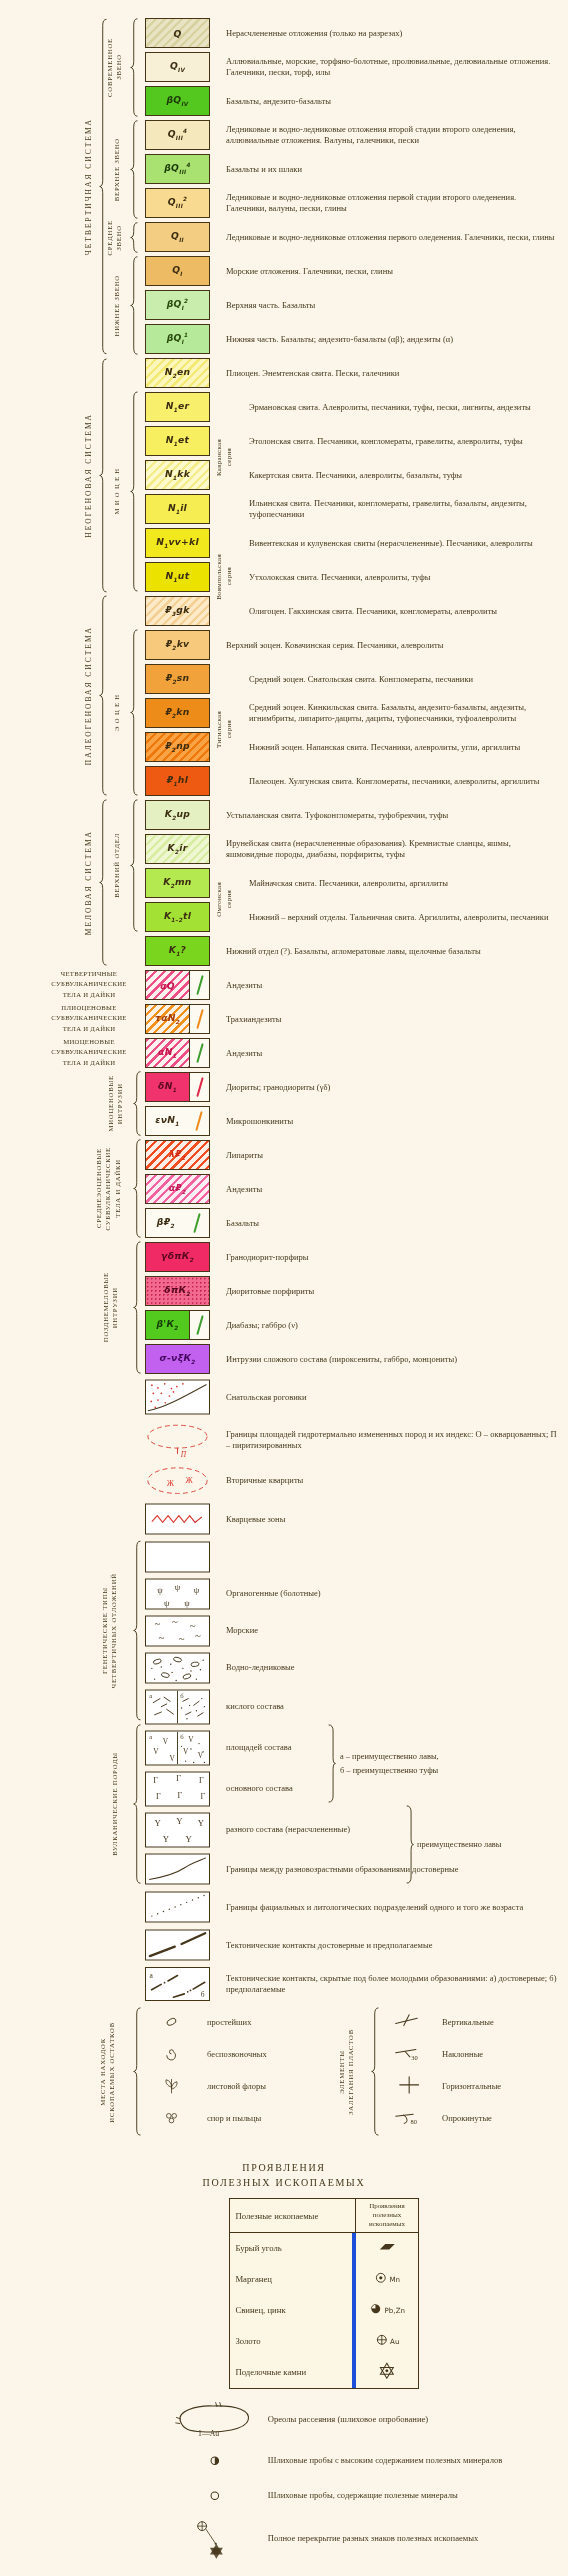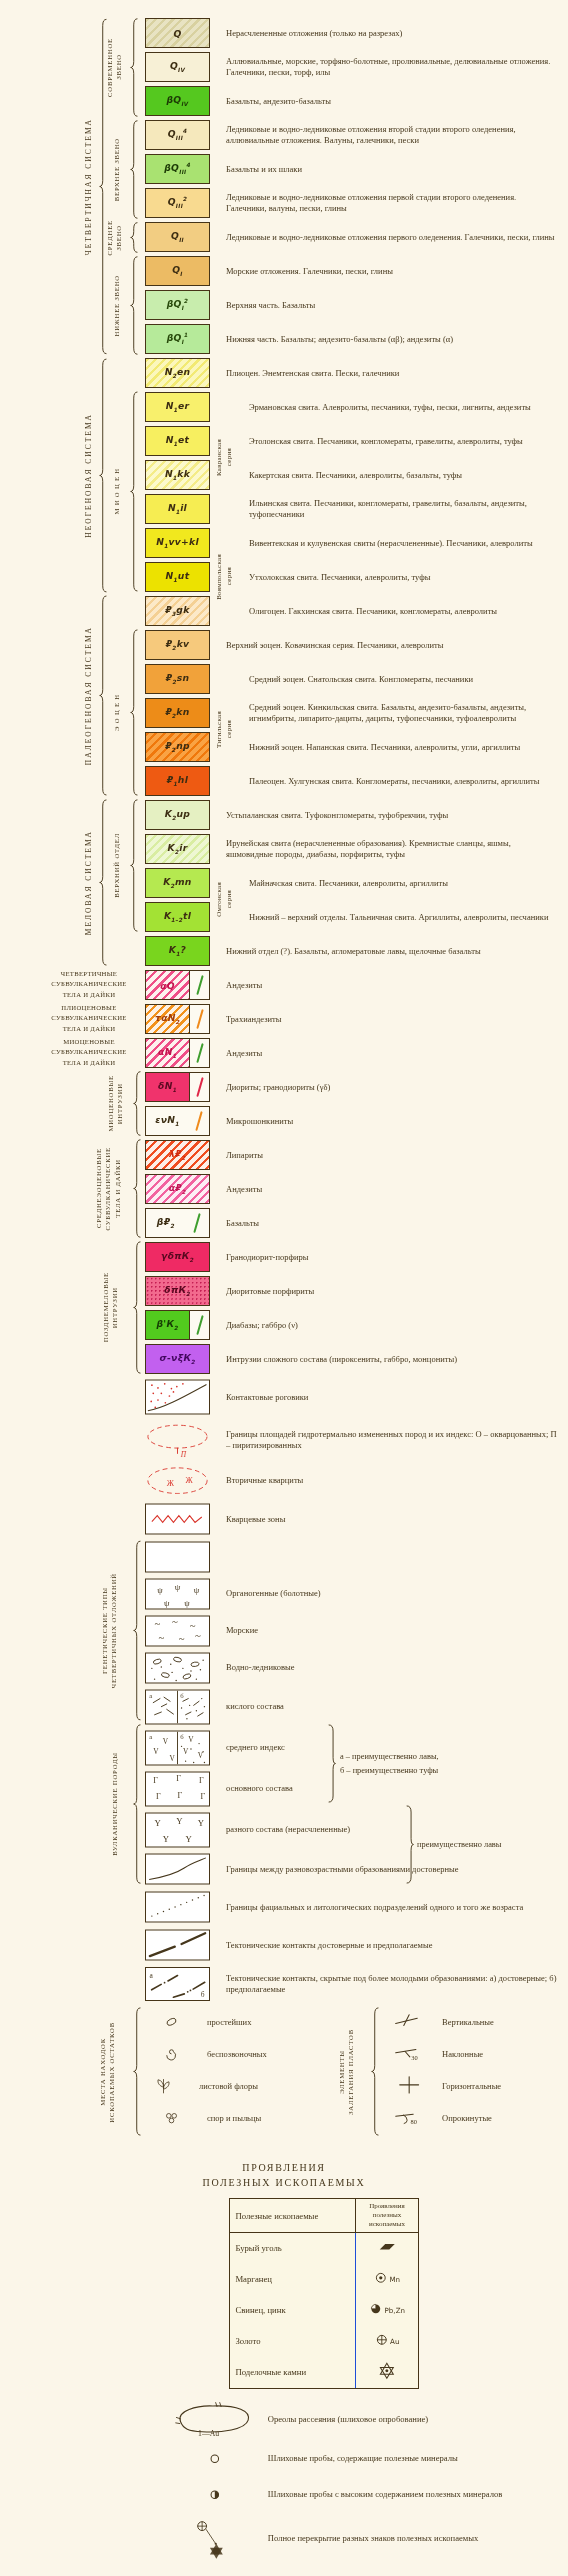--- a/index.html
+++ b/index.html
@@ -34,21 +34,21 @@
   .fitem,.bitem{position:absolute;display:flex;align-items:center}
   .fitem .ficon{width:27px;display:flex;justify-content:center}
   .flabel{font-size:8.5px}
   #mins{position:relative;margin-top:17.7px}
   .mins-title{width:258px;margin:0 auto;text-align:center;font-size:10px;letter-spacing:1.7px;line-height:1.5}
   .mtable{margin:8.2px 0 0 229px;width:190px;border:1px solid #463417;background:#fbf7e4}
   .mhead{display:flex;border-bottom:1px solid #463417}
   .mc1{width:126px;border-right:1px solid #463417;display:flex;align-items:center;padding:4.1px 5.4px;font-size:8.7px}
   .mc2{flex:1;display:flex;align-items:center;justify-content:center;text-align:center;font-size:7px;line-height:1.3;padding:2.7px 1.4px}
   .mrow{display:flex}
-  .mrow .mc1{border-right:1px solid #1d4ed8}
+  .mrow .mc1{border-right:4px solid #1d4ed8}
   .chem{font-family:"DejaVu Sans","Liberation Sans",sans-serif;font-size:7.1px;margin-left:2px}
   #footer{margin-top:8.2px}
   .frow{display:flex;align-items:center;padding-left:169px}
   .frow .ficonbox{width:92px;display:flex;justify-content:center;align-items:center}
   .frow .ftext{margin-left:6.8px;width:272px;font-size:8.6px;line-height:1.3}
 </style>
 </head>
 <body>
 
 <div id="page">
@@ -424,21 +424,21 @@
             <circle cx="17" cy="29" r="1.25" fill="#d9342b"></circle>
             <circle cx="45" cy="9" r="1.25" fill="#d9342b"></circle>
             <circle cx="54" cy="5" r="1.25" fill="#d9342b"></circle>
             <circle cx="28" cy="33" r="1.25" fill="#d9342b"></circle>
             <circle cx="13" cy="40" r="1.25" fill="#d9342b"></circle>
             <circle cx="40" cy="17" r="1.25" fill="#d9342b"></circle>
             <path d="M2,45 C26,41 56,24 89,6" fill="none" stroke="#46371c" stroke-width="1.5"></path>
           </svg>
         </div>
         <div class="desc">
-          <span>Контактовые роговики</span>
+          <span>Снатольская роговики</span>
         </div>
       </div>
       <div class="lrow" id="row-r42" style="height:43px">
         <div class="sw noborder" style="height:39px;padding:0;overflow:hidden">
           <svg width="65" height="39" viewBox="0 0 96 58" xmlns="http://www.w3.org/2000/svg" font-family="Liberation Serif, DejaVu Serif, serif">
             <ellipse cx="48" cy="24" rx="44" ry="17" fill="none" stroke="#d9342b" stroke-width="1.3" stroke-dasharray="7 5"></ellipse>
             <line x1="48" y1="41" x2="48" y2="49" stroke="#d9342b" stroke-width="1.4" stroke-linecap="round"></line>
             <text x="53" y="54" font-size="11" fill="#d9342b" font-style="italic">П</text>
           </svg>
         </div>
@@ -569,21 +569,21 @@
             <circle cx="52" cy="22" r="1" fill="#46371c"></circle>
             <circle cx="66" cy="26" r="1" fill="#46371c"></circle>
             <circle cx="78" cy="18" r="1" fill="#46371c"></circle>
             <circle cx="58" cy="44" r="1" fill="#46371c"></circle>
             <circle cx="70" cy="46" r="1" fill="#46371c"></circle>
             <circle cx="84" cy="30" r="1" fill="#46371c"></circle>
             <circle cx="86" cy="46" r="1" fill="#46371c"></circle>
           </svg>
         </div>
         <div class="desc">
-          <span>среднего индекс</span>
+          <span>площадей состава</span>
         </div>
       </div>
       <div class="lrow" id="row-r52" style="height:41px">
         <div class="sw" style="height:35px;padding:0;overflow:hidden">
           <svg width="63" height="33" viewBox="0 0 92 49" xmlns="http://www.w3.org/2000/svg" font-family="Liberation Serif, DejaVu Serif, serif">
             <text x="10" y="15" font-size="12" fill="#46371c">Г</text>
             <text x="44" y="13" font-size="12" fill="#46371c">Г</text>
             <text x="78" y="15" font-size="12" fill="#46371c">Г</text>
             <text x="14" y="40" font-size="12" fill="#46371c">Г</text>
             <text x="46" y="38" font-size="12" fill="#46371c">Г</text>
@@ -684,21 +684,21 @@
         <span class="flabel" style="margin-left:22px">простейших</span>
       </div>
       <div class="fitem" style="left:158px;top:37px;height:27px">
         <div class="ficon">
           <svg width="23" height="17.7" viewBox="0 0 34 26" xmlns="http://www.w3.org/2000/svg" font-family="Liberation Serif, DejaVu Serif, serif">
             <path d="M17,13 a3,3 0 1 1 3,-3 a6.5,6.5 0 1 1 -10,5" fill="none" stroke="#46371c" stroke-width="1.3"></path>
           </svg>
         </div>
         <span class="flabel" style="margin-left:22px">беспозвоночных</span>
       </div>
-      <div class="fitem" style="left:150px;top:69px;height:27px">
+      <div class="fitem" style="left:158px;top:69px;height:27px">
         <div class="ficon">
           <svg width="23" height="17.7" viewBox="0 0 34 26" xmlns="http://www.w3.org/2000/svg" font-family="Liberation Serif, DejaVu Serif, serif">
             <path d="M17,24 C17,16 17,10 17,3" stroke="#46371c" stroke-width="1.2" fill="none"></path>
             <path d="M17,15 C11,13 8,9 9,4 C14,5 17,9 17,15Z" fill="none" stroke="#46371c" stroke-width="1.2"></path>
             <path d="M17,18 C23,16 26,12 25,7 C20,8 17,12 17,18Z" fill="none" stroke="#46371c" stroke-width="1.2"></path>
           </svg>
         </div>
         <span class="flabel" style="margin-left:22px">листовой флоры</span>
       </div>
       <div class="fitem" style="left:158px;top:101px;height:27px">
@@ -817,36 +817,36 @@
             <path d="M14,30 C8,14 38,6 62,7 C98,6 118,14 114,28 C110,42 74,47 46,45 C26,44 18,41 14,30 Z" fill="none" stroke="#46371c" stroke-width="1.6"></path>
             <line x1="66" y1="2" x2="68" y2="8" stroke="#46371c" stroke-width="1.3" stroke-linecap="round"></line>
             <line x1="72" y1="2" x2="74" y2="8" stroke="#46371c" stroke-width="1.3" stroke-linecap="round"></line>
             <line x1="8" y1="24" x2="14" y2="26" stroke="#46371c" stroke-width="1.3" stroke-linecap="round"></line>
             <line x1="7" y1="32" x2="13" y2="33" stroke="#46371c" stroke-width="1.3" stroke-linecap="round"></line>
             <text x="40" y="52" font-size="11.5" fill="#46371c">1—Au</text>
           </svg>
         </div>
         <div class="ftext">Ореолы рассеяния (шлиховое опробо­вание)</div>
       </div>
-      <div class="frow" style="height:34px">
-        <div class="ficonbox">
-          <svg width="13.6" height="13.6" viewBox="0 0 20 20" xmlns="http://www.w3.org/2000/svg" font-family="Liberation Serif, DejaVu Serif, serif">
-            <circle cx="10" cy="10" r="5.5" fill="none" stroke="#46371c" stroke-width="1.5"></circle>
-          </svg>
-        </div>
-        <div class="ftext">Шлиховые пробы, содержащие  полезные минералы</div>
-      </div>
       <div class="frow" style="height:37px">
         <div class="ficonbox">
           <svg width="13.6" height="13.6" viewBox="0 0 20 20" xmlns="http://www.w3.org/2000/svg" font-family="Liberation Serif, DejaVu Serif, serif">
             <circle cx="10" cy="10" r="5.5" fill="none" stroke="#46371c" stroke-width="1.5"></circle>
             <path d="M10,4.5 a5.5,5.5 0 0 1 0,11 Z" fill="#46371c"></path>
           </svg>
         </div>
         <div class="ftext">Шлиховые пробы с высоким  содержанием полезных минералов</div>
+      </div>
+      <div class="frow" style="height:34px">
+        <div class="ficonbox">
+          <svg width="13.6" height="13.6" viewBox="0 0 20 20" xmlns="http://www.w3.org/2000/svg" font-family="Liberation Serif, DejaVu Serif, serif">
+            <circle cx="10" cy="10" r="5.5" fill="none" stroke="#46371c" stroke-width="1.5"></circle>
+          </svg>
+        </div>
+        <div class="ftext">Шлиховые пробы, содержащие  полезные минералы</div>
       </div>
       <div class="frow" style="height:52px">
         <div class="ficonbox">
           <svg width="48" height="42" viewBox="0 0 70 62" xmlns="http://www.w3.org/2000/svg" font-family="Liberation Serif, DejaVu Serif, serif">
             <circle cx="16" cy="12" r="6.5" fill="none" stroke="#46371c" stroke-width="1.4"></circle>
             <line x1="9.5" y1="12" x2="22.5" y2="12" stroke="#46371c" stroke-width="1.2" stroke-linecap="round"></line>
             <line x1="16" y1="5.5" x2="16" y2="18.5" stroke="#46371c" stroke-width="1.2" stroke-linecap="round"></line>
             <line x1="22" y1="17" x2="36" y2="38" stroke="#46371c" stroke-width="1.2" stroke-linecap="round"></line>
             <circle cx="36" cy="38" r="1.6" fill="#46371c"></circle>
             <g transform="translate(24,36)">

